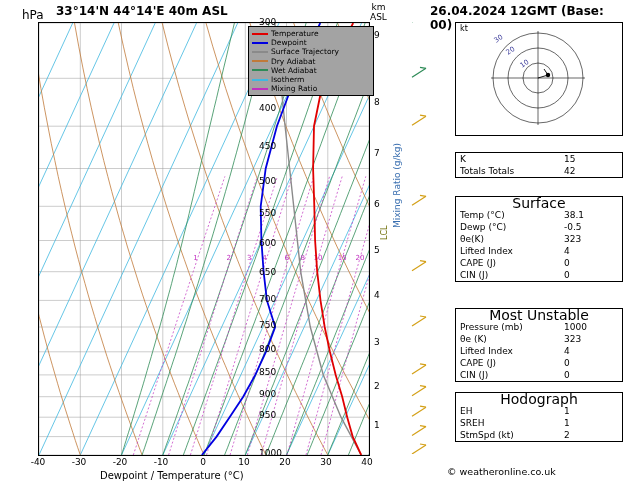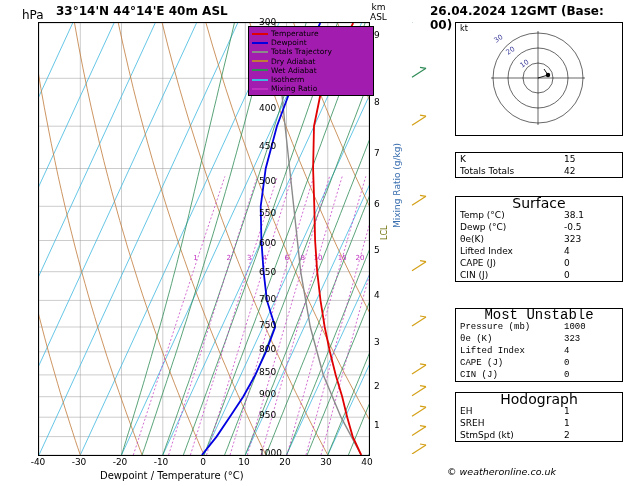--- a/index.html
+++ b/index.html
@@ -16,36 +16,36 @@
   .ytick{position:absolute;right:340px;font-size:9px;color:#000;width:30px;}
   .xtick{position:absolute;top:457px;font-size:9px;color:#000;text-align:center;width:30px;}
   #xaxis-label{left:100px;top:470px;font-size:10px;color:#000;}
   
   .kmtick{position:absolute;left:374px;font-size:9px;color:#000;}
   #mixing-ratio-label{position:absolute;left:392px;top:228px;font-size:9px;color:#3a6fb0;
      transform:rotate(-90deg);transform-origin:left top;white-space:nowrap;}
   #lcl-label{position:absolute;left:380px;top:240px;font-size:8px;color:#6a6a00;
      transform:rotate(-90deg);transform-origin:left top;white-space:nowrap;}
   
-  #legend{left:248px;top:26px;width:118px;background:#a21caf;border:1px solid #000;padding:2px 3px;font-size:7.5px;line-height:9.2px;}
+  #legend{left:248px;top:26px;width:118px;background:#a3a3a3;border:1px solid #000;padding:2px 3px;font-size:7.5px;line-height:9.2px;}
   .leg-row{display:flex;align-items:center;height:9.2px;}
   .leg-swatch{width:16px;height:2px;margin-right:3px;flex:none;}
   
   #hodo-box{left:455px;top:22px;width:166px;height:112px;border:1px solid #000;background:#fff;}
   #hodo-kt{left:460px;top:24px;font-size:8px;color:#000;}
   
   .tbl{position:absolute;left:455px;width:166px;border:1px solid #000;background:#fff;font-size:9px;color:#000;}
   .trow{display:flex;justify-content:space-between;padding:0 4px;height:12px;line-height:12px;}
   .trow .v{width:54px;}
   .thead{text-align:center;font-size:14px;height:12px;line-height:12px;border-top:1px solid #000;}
   #tbl1{top:152px;}
   #tbl2{top:196px;}
-  #tbl3{top:308px;font-family:Liberation Mono, monospace;}
+  #tbl3{top:308px;}
   #tbl4{top:392px;}
-  #credit{left:447px;top:466px;font-size:9.5px;color:#000;font-style:italic;}
+  #credit{left:447px;top:466px;font-size:9.5px;color:#000;}
 </style>
 </head>
 <body>
 
 <div class="abs" id="hpa-label">hPa</div>
 <div class="abs" id="station-title">33°14'N 44°14'E 40m ASL</div>
 <div class="abs" id="km-label">km<br>ASL</div>
 <div class="abs" id="date-title">26.04.2024 12GMT (Base: 00)</div>
 
 <div id="plot" class="abs">
@@ -266,21 +266,21 @@
   <div class="leg-row">
     <span class="leg-swatch" style="background:#e00000"></span>
     <span>Temperature</span>
   </div>
   <div class="leg-row">
     <span class="leg-swatch" style="background:#0000e0"></span>
     <span>Dewpoint</span>
   </div>
   <div class="leg-row">
     <span class="leg-swatch" style="background:#8a8a8a"></span>
-    <span>Totals Trajectory</span>
+    <span>Surface Trajectory</span>
   </div>
   <div class="leg-row">
     <span class="leg-swatch" style="background:#c07a3a"></span>
     <span>Dry Adiabat</span>
   </div>
   <div class="leg-row">
     <span class="leg-swatch" style="background:#2e8b57"></span>
     <span>Wet Adiabat</span>
   </div>
   <div class="leg-row">

